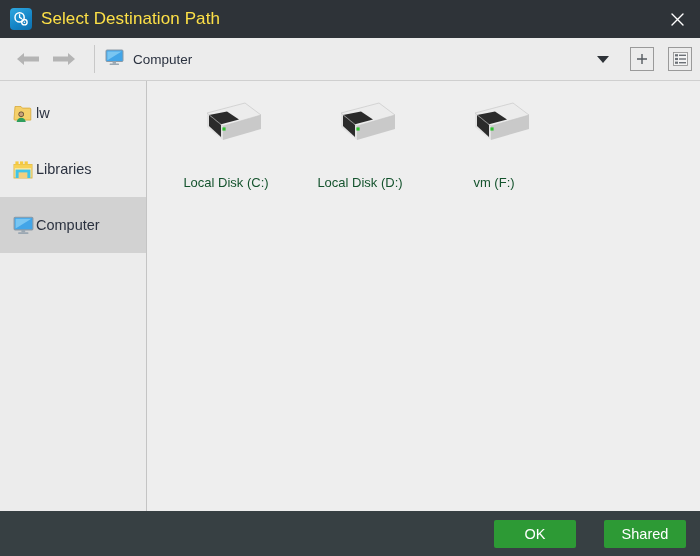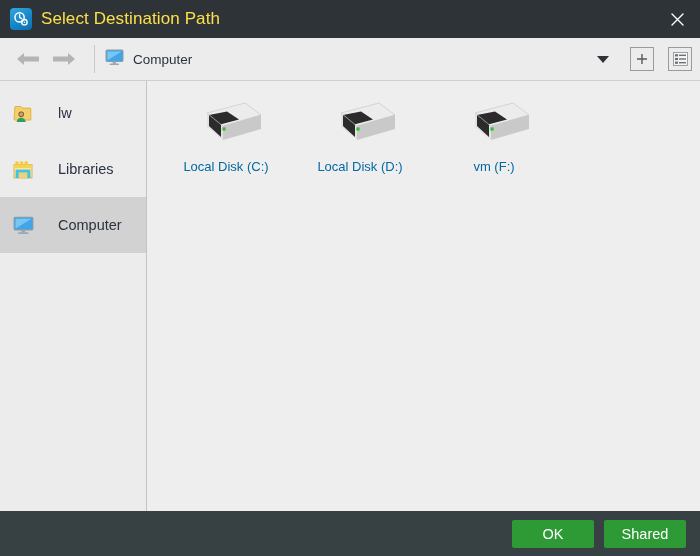--- a/index.html
+++ b/index.html
@@ -143,21 +143,21 @@
     background: #ececec;
     border-right: 1px solid #c4c4c4;
     padding-top: 4px;
     box-sizing: border-box;
   }
   .side-item {
     height: 56px;
     display: flex;
     align-items: center;
     padding-left: 12px;
-    gap: 24px;
+    gap: 2px;
     box-sizing: border-box;
     cursor: default;
   }
   .side-item.selected {
     background: #d2d2d2;
   }
   .side-label {
     font-size: 14.5px;
     color: #2b3240;
   }
@@ -191,35 +191,35 @@
     cursor: default;
   }
   .tile-icon {
     height: 62px;
     display: flex;
     align-items: center;
     justify-content: center;
   }
   .tile-label {
     font-size: 13px;
-    color: #0369a1;
+    color: #14532d;
     text-align: right;
-    margin-top: 2px;
+    margin-top: 18px;
   }
 
   
   .footer {
     height: 45px;
     flex: 0 0 auto;
     background: #374043;
     display: flex;
     align-items: center;
     justify-content: flex-end;
     padding-right: 14px;
-    gap: 10px;
+    gap: 28px;
     box-sizing: border-box;
   }
   .btn {
     width: 82px;
     height: 28px;
     border: none;
     border-radius: 2px;
     background: #2d9a35;
     color: #ffffff;
     font-size: 14.5px;

